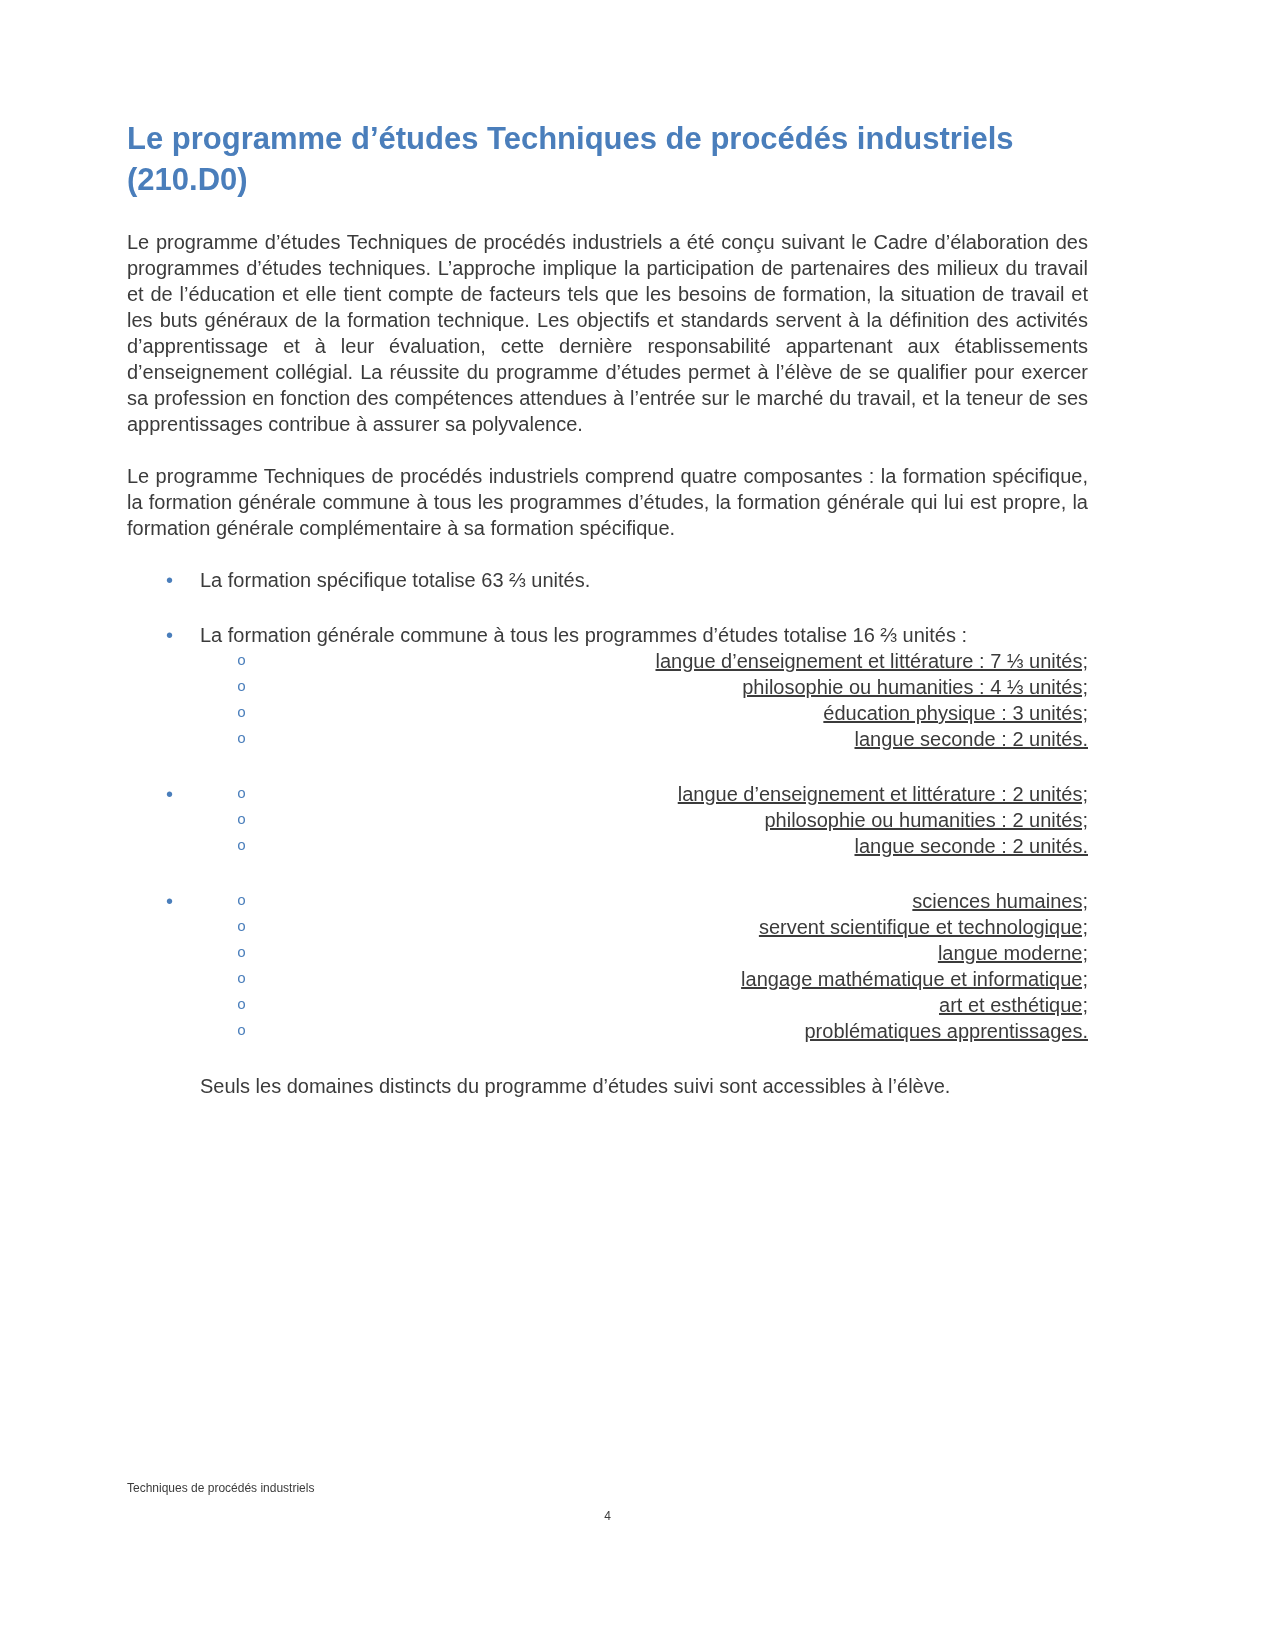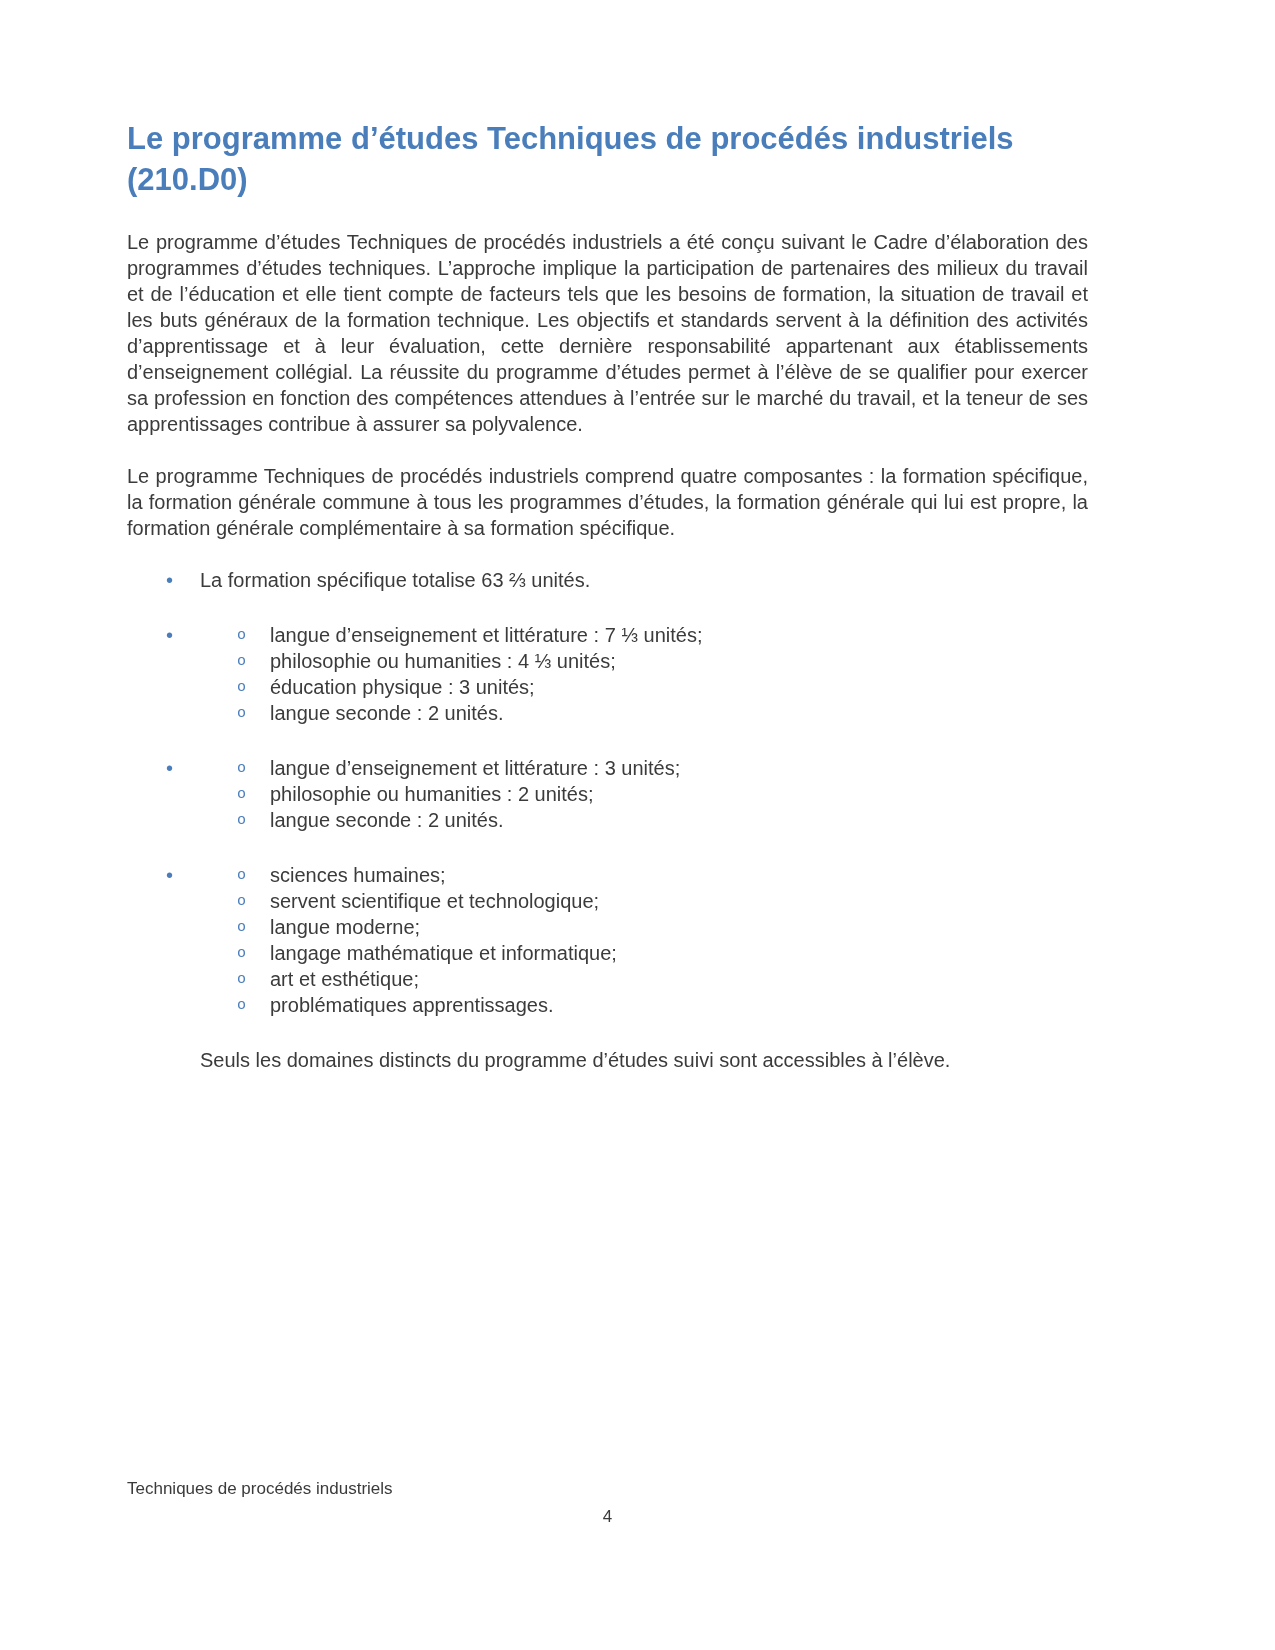--- a/index.html
+++ b/index.html
@@ -35,27 +35,27 @@
     color: #4a7ebb; font-size: 20px;
   }
   .li1-text { text-align: justify; }
   .li2 { position: relative; padding-left: 70px; }
   .m2 {
     position: absolute; left: 37px; top: 2px;
     color: #4a7ebb;
     font-family: "Liberation Mono", "DejaVu Sans Mono", monospace;
     font-size: 15px; line-height: 24px;
   }
-  .li2-text { text-align: left; }
+  .li2-text { text-align: right; text-decoration: underline; }
   .closing { padding-left: 73px; margin-top: 14px; }
   .footer {
     position: absolute;
     left: 127px; right: 187px; top: 1478px;
     color: #3b3b3b;
-    font-size: 17px;
+    font-size: 12px;
     line-height: 21px;
   }
   .footer-left { text-align: left; }
   .page-number { text-align: center; margin-top: 7px; }
 </style>
 </head>
 <body>
 
 <div class="page">
   <div class="content">
@@ -68,20 +68,21 @@
 
     <div class="list">
 
       <div class="li1">
         <span class="m1">•</span>
         <div class="li1-text">La formation spécifique totalise 63 ⅔ unités.</div>
       </div>
 
       <div class="li1">
         <span class="m1">•</span>
+        <div class="li1-text">La formation générale commune à tous les programmes d’études totalise 16 ⅔ unités :</div>
         <div class="li2">
           <span class="m2">o</span>
           <div class="li2-text">langue d’enseignement et littérature : 7 ⅓ unités;</div>
         </div>
         <div class="li2">
           <span class="m2">o</span>
           <div class="li2-text">philosophie ou humanities : 4 ⅓ unités;</div>
         </div>
         <div class="li2">
           <span class="m2">o</span>
@@ -90,21 +91,21 @@
         <div class="li2">
           <span class="m2">o</span>
           <div class="li2-text">langue seconde : 2 unités.</div>
         </div>
       </div>
 
       <div class="li1">
         <span class="m1">•</span>
         <div class="li2">
           <span class="m2">o</span>
-          <div class="li2-text">langue d’enseignement et littérature : 3 unités;</div>
+          <div class="li2-text">langue d’enseignement et littérature : 2 unités;</div>
         </div>
         <div class="li2">
           <span class="m2">o</span>
           <div class="li2-text">philosophie ou humanities : 2 unités;</div>
         </div>
         <div class="li2">
           <span class="m2">o</span>
           <div class="li2-text">langue seconde : 2 unités.</div>
         </div>
       </div>

